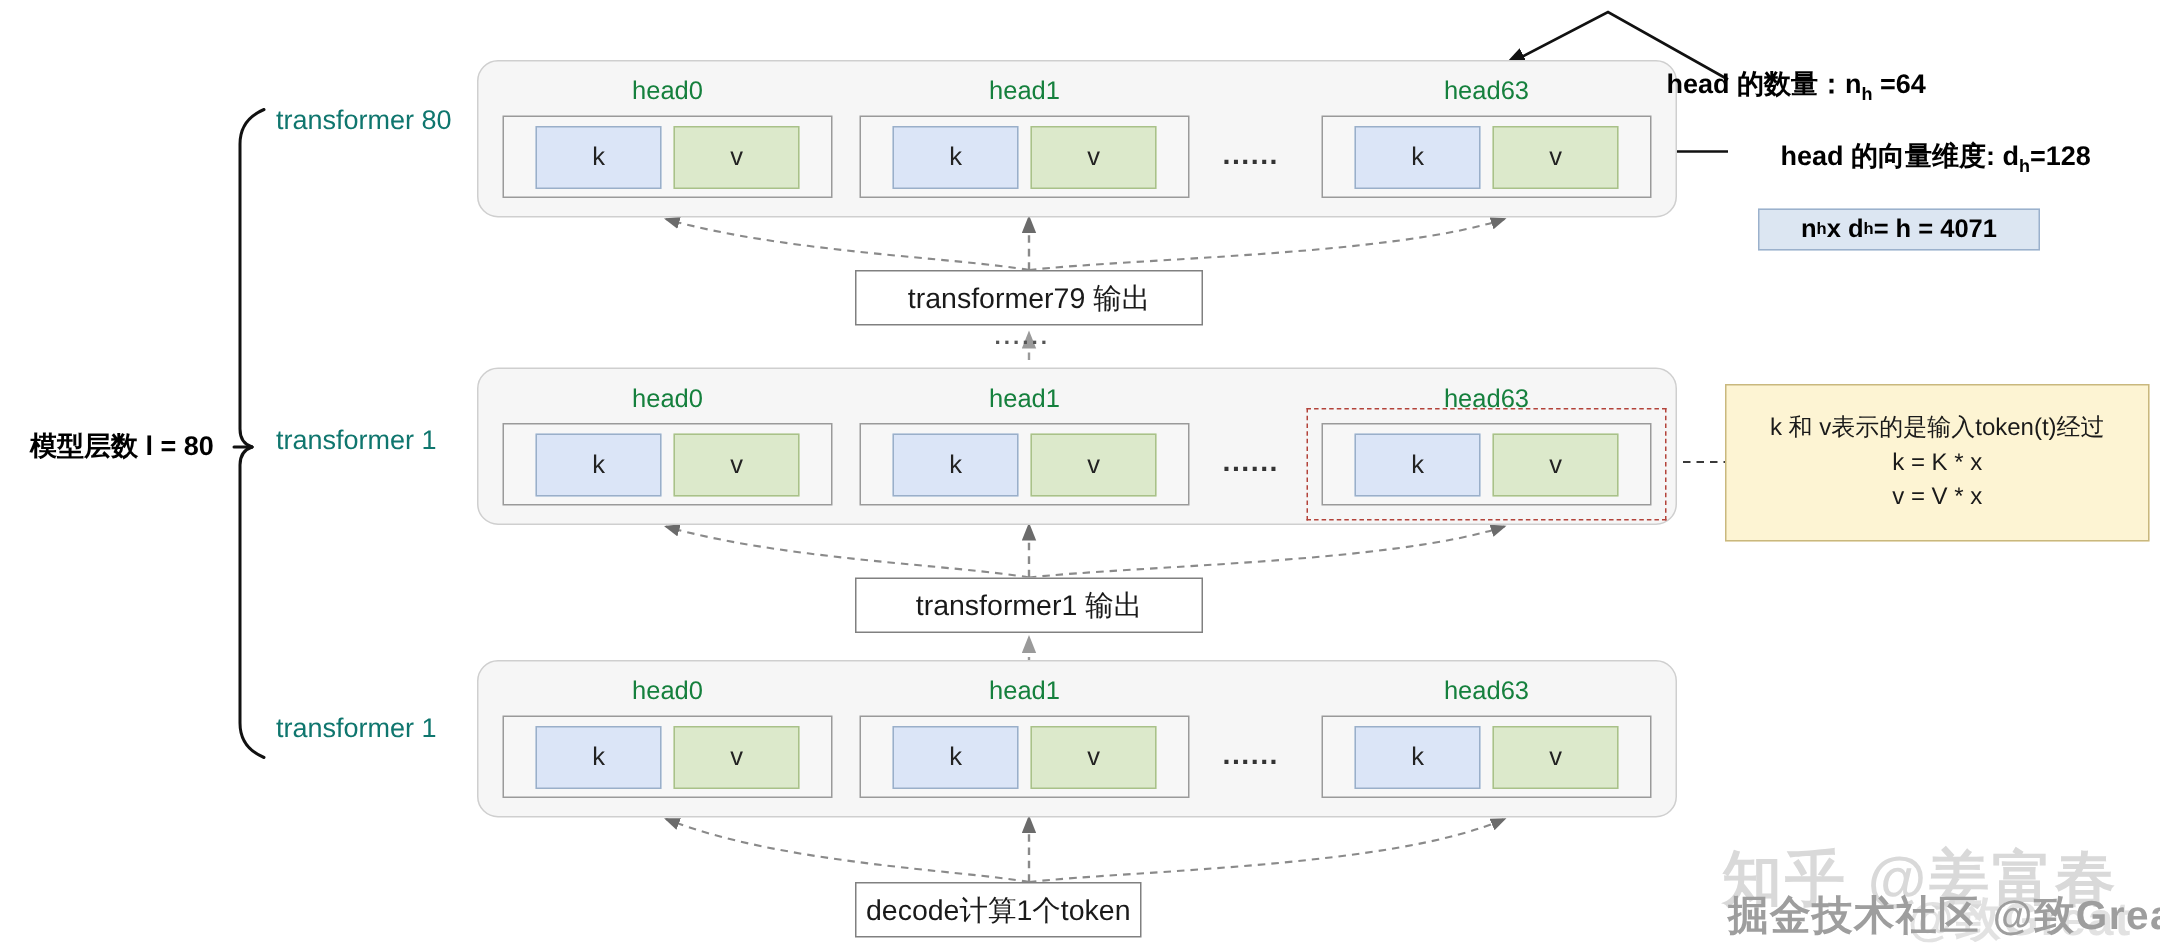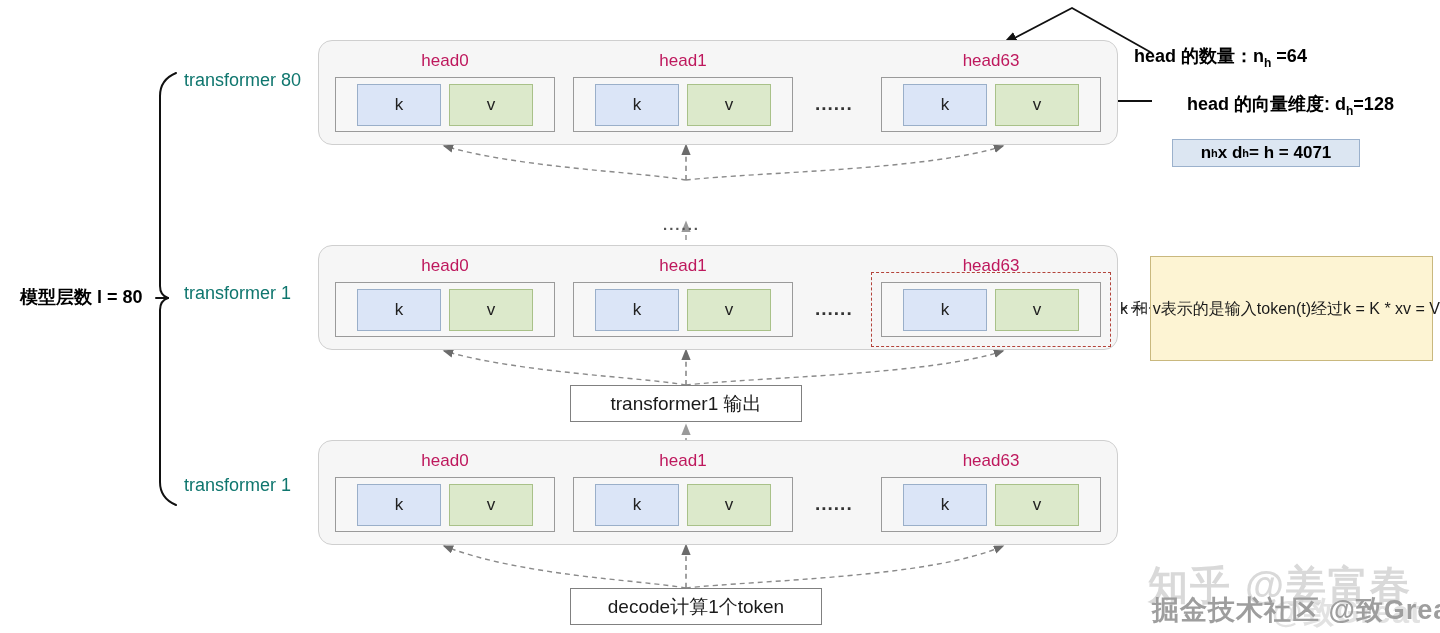--- a/index.html
+++ b/index.html
@@ -32,21 +32,21 @@
     background:#f7f7f7;
     display:flex;
     align-items:center;
     justify-content:center;
     gap:0px;
   }
   .head-label{
     position:absolute;
     text-align:center;
     font-size:17px;
-    color:#be185d;
+    color:#15803d;
     white-space:nowrap;
   }
   .kv{
     width:84px;height:42px;
     box-sizing:border-box;
     display:flex;align-items:center;justify-content:center;
     font-size:17px;color:#222;
   }
   .kv.k{background:#dbe5f7;border:1.3px solid #9aafc9;margin-right:8px;}
   .kv.v{background:#dce9cb;border:1.3px solid #a9c189;}
@@ -106,21 +106,21 @@
     display:flex;align-items:center;justify-content:center;
     white-space:nowrap;
   }
   .formula-badge sub{font-size:11px;font-weight:700;}
 
   .note-box{
     position:absolute;
     box-sizing:border-box;
     background:#fdf4d3;
     border:1.4px solid #c9b87e;
-    display:flex;flex-direction:row;
+    display:flex;flex-direction:column;
     align-items:center;justify-content:center;
     font-size:16px;color:#1a1a1a;
     line-height:1.45;
     text-align:center;
     padding:1px 8px;
   }
   .note-box div{white-space:nowrap;}
 
   .mid-dots{
     position:absolute;
@@ -220,20 +220,21 @@
       <div class="ellipsis-dots" style="left:496px;top:52px;">......</div>
 
       <div class="head-label" style="left:562px;top:10px;width:220px;">head63</div>
       <div class="head" style="left:562px;top:36px;width:220px;height:55px;">
         <div class="kv k">k</div>
         <div class="kv v">v</div>
       </div>
     </div>
   </div>
 
+  <div class="out-box" style="left:570px;top:180px;width:232px;height:37px;">transformer79 输出</div>
 
   <div class="mid-dots" style="left:663px;top:216px;">......</div>
 
   <div class="tf-row" style="left:318px;top:245px;width:800px;height:105px;">
     <div class="heads">
 
       <div class="head-label" style="left:16px;top:10px;width:220px;">head0</div>
       <div class="head" style="left:16px;top:36px;width:220px;height:55px;">
         <div class="kv k">k</div>
         <div class="kv v">v</div>
@@ -277,23 +278,23 @@
       <div class="ellipsis-dots" style="left:496px;top:52px;">......</div>
 
       <div class="head-label" style="left:562px;top:10px;width:220px;">head63</div>
       <div class="head" style="left:562px;top:36px;width:220px;height:55px;">
         <div class="kv k">k</div>
         <div class="kv v">v</div>
       </div>
     </div>
   </div>
 
-  <div class="out-box" style="left:570px;top:588px;width:252px;height:37px;text-align:center;">decode计算1个token</div>
-
-  <div class="anno" style="left:1134px;top:44px;">
+  <div class="out-box" style="left:570px;top:588px;width:191px;height:37px;text-align:center;">decode计算1个token</div>
+
+  <div class="anno" style="left:1111px;top:44px;">
     <span>head 的数量：</span><span>n</span><sub>h</sub><span> =64</span>
   </div>
 
   <div class="anno" style="left:1187px;top:92px;">
     <span>head 的向量维度: </span><span>d</span><sub>h</sub><span>=128</span>
   </div>
 
   <div class="formula-badge" style="left:1172px;top:139px;width:188px;height:28px;">
     <span>n</span>
       <sub>h</sub>

